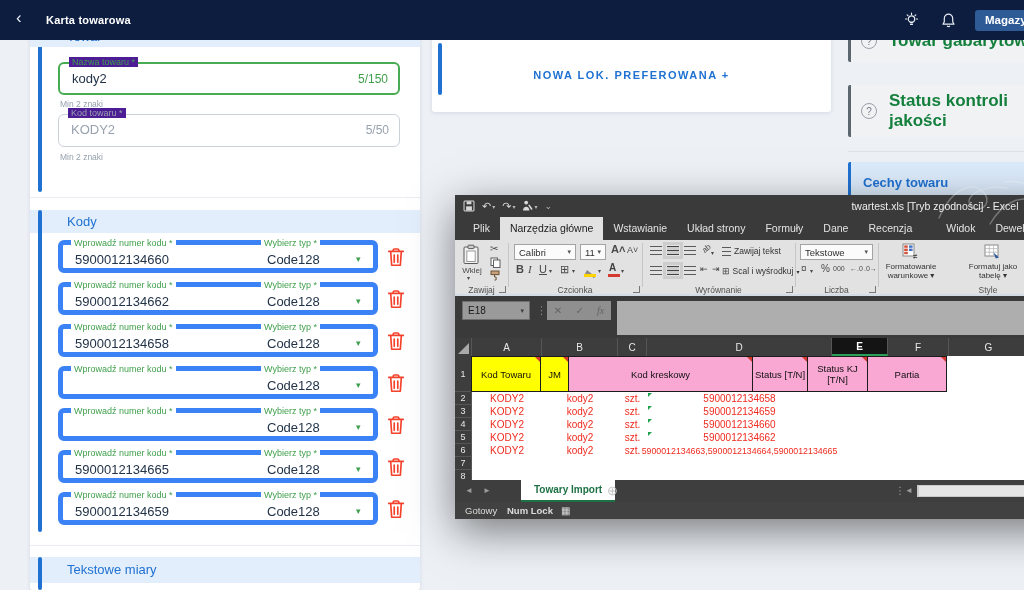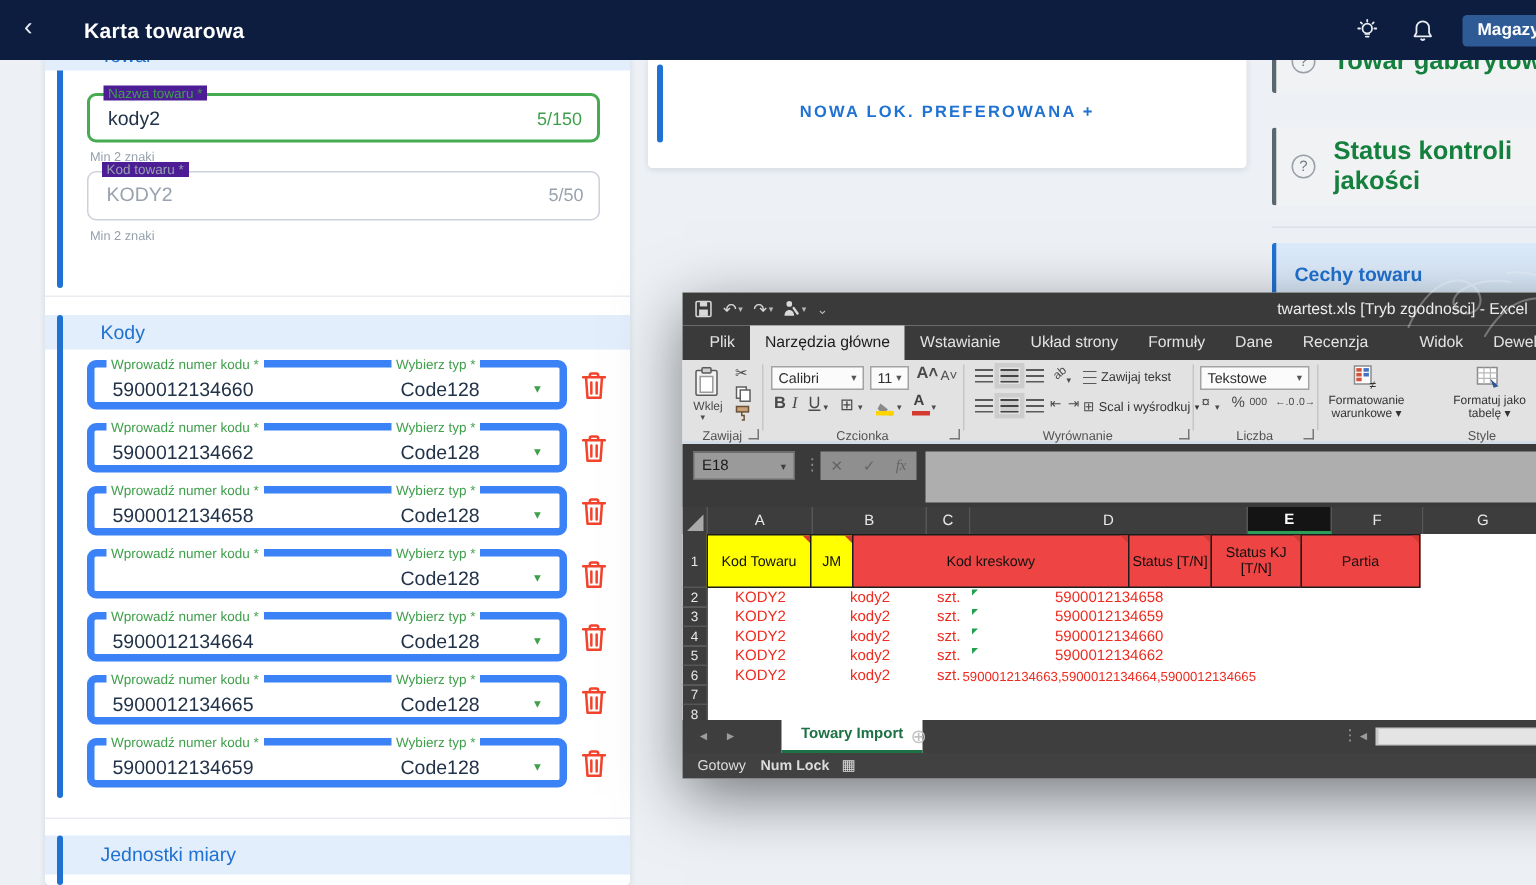--- a/index.html
+++ b/index.html
@@ -3,21 +3,21 @@
 <meta charset="utf-8">
 <style>
   *{margin:0;padding:0;box-sizing:border-box}
   body{background:#d8dce2;font-family:"Liberation Sans",sans-serif}
   #screen{position:relative;width:1024px;height:590px;overflow:hidden;background:#edf1f6}
   .abs{position:absolute}
 
   
   .topbar{position:absolute;left:0;top:0;width:1024px;height:40px;background:#0d1d3f;z-index:40;color:#fff}
   .topbar .back{position:absolute;left:16px;top:8px;font-size:17px;color:#e8ecf3;cursor:pointer}
-  .topbar .title{position:absolute;left:56px;top:0;line-height:40px;font-size:14px;font-weight:bold;letter-spacing:.2px}
+  .topbar .title{position:absolute;left:46px;top:0;line-height:40px;font-size:11px;font-weight:bold;letter-spacing:.2px}
   .topbar .ticon{position:absolute;top:12px;width:17px;height:17px;cursor:pointer}
   .tb-btn{position:absolute;left:975px;top:10px;height:21px;width:70px;background:#2e5b96;border-radius:3px;color:#fff;
           font-size:11.5px;font-weight:bold;line-height:21px;padding-left:10px;white-space:nowrap;overflow:hidden;cursor:pointer}
 
   
   .card{position:absolute;background:#fff;box-shadow:0 1px 4px rgba(33,48,77,.12);border-radius:3px}
   .leftcard{left:30px;top:35px;width:390px;height:555px}
   .band{position:absolute;left:0;width:100%;background:#e2eefb;overflow:hidden}
   .band .bt{margin-left:37px;font-size:13px;font-weight:normal;color:#2072d2;line-height:23px;display:block}
   .accent{position:absolute;left:8px;width:4px;background:#2072d2;border-radius:2px}
@@ -102,21 +102,21 @@
       display:flex;align-items:center;justify-content:center;cursor:pointer}
   .ch.sel{background:#141414;border-bottom:2px solid #2d9e5a;color:#fff;font-weight:bold}
   .corner{width:17px;position:relative;cursor:pointer}
   .corner:after{content:"";position:absolute;right:2px;bottom:2px;border-left:11px solid transparent;border-bottom:11px solid #a9a9a9}
   .w-rh{width:17px;flex:none}.w-A{width:70px;flex:none}.w-B{width:76px;flex:none}.w-C{width:29px;flex:none}
   .w-D{width:185px;flex:none}.w-E{width:56px;flex:none}.w-F{width:61px;flex:none}.w-G{width:80px;flex:none}
   .grow{display:flex}
   .rh{background:#3d3d3d;color:#e8e8e8;font-size:9px;display:flex;align-items:center;justify-content:center;
       border-bottom:1px solid #565656;border-right:1px solid #565656;cursor:pointer}
   .hcell{position:relative;border:1px solid #1c1c1c;margin-left:-1px;font-size:9.5px;color:#101010;
-         display:flex;align-items:center;justify-content:center;text-align:center;background:#ef4444;cursor:cell}
+         display:flex;align-items:center;justify-content:center;text-align:center;background:#f9a8d4;cursor:cell}
   .hcell.yel{background:#ffff00}
   .rtri{position:absolute;right:0;top:0;border-left:5px solid transparent;border-top:5px solid #d43a30}
   .dcell{position:relative;font-size:10px;color:#ef2a1e;display:flex;align-items:center;justify-content:center;cursor:cell;white-space:nowrap}
   .gtri{position:absolute;left:1px;top:1px;border-top:4px solid #21a04e;border-right:4px solid transparent}
   .small-d{font-size:8.8px}
 
   .xl-sheettabs{position:absolute;left:0;top:285px;width:100%;height:22px;background:#3e3e3e}
   .snav{position:absolute;top:0;font-size:8px;color:#9c9c9c;line-height:22px;cursor:pointer}
   .sheet-tab{position:absolute;left:66px;top:0;height:22px;padding:0 13px;background:#fff;color:#1e7145;font-weight:bold;
              font-size:10px;line-height:20px;border-bottom:2px solid #1e7145;cursor:pointer}
@@ -226,21 +226,20 @@
     </div>
     <svg class="trash" style="top:338px" viewBox="0 0 16 18">
       <g fill="none" stroke="#f4432c" stroke-width="1.5" stroke-linecap="round" stroke-linejoin="round">
         <path d="M1.5 4h13M5.5 4V2.8a1 1 0 0 1 1-1h3a1 1 0 0 1 1 1V4M3.2 4l.9 12.4h7.8L12.8 4M6.4 7.2v6.6M9.6 7.2v6.6"></path>
       </g>
     </svg>
 
     <div class="krow" style="top:373px">
       <span class="lab1">Wprowadź numer kodu *</span>
       <span class="lab2">Wybierz typ *</span>
-      <span class="v1">5900012134664</span>
       <span class="v2">Code128</span>
       <span class="car">▾</span>
     </div>
     <svg class="trash" style="top:380px" viewBox="0 0 16 18">
       <g fill="none" stroke="#f4432c" stroke-width="1.5" stroke-linecap="round" stroke-linejoin="round">
         <path d="M1.5 4h13M5.5 4V2.8a1 1 0 0 1 1-1h3a1 1 0 0 1 1 1V4M3.2 4l.9 12.4h7.8L12.8 4M6.4 7.2v6.6M9.6 7.2v6.6"></path>
       </g>
     </svg>
 
     <div class="krow" style="top:415px">
@@ -265,21 +264,21 @@
     </div>
     <svg class="trash" style="top:464px" viewBox="0 0 16 18">
       <g fill="none" stroke="#f4432c" stroke-width="1.5" stroke-linecap="round" stroke-linejoin="round">
         <path d="M1.5 4h13M5.5 4V2.8a1 1 0 0 1 1-1h3a1 1 0 0 1 1 1V4M3.2 4l.9 12.4h7.8L12.8 4M6.4 7.2v6.6M9.6 7.2v6.6"></path>
       </g>
     </svg>
 
     <div class="divider" style="top:510px"></div>
 
     <div class="band" style="top:522px;height:26px">
-      <span class="bt" style="line-height:26px">Jednostki miary</span>
+      <span class="bt" style="line-height:26px">Tekstowe miary</span>
     </div>
     <div class="accent" style="top:522px;height:33px"></div>
   </div>
 
   <div class="card centercard">
     <div class="cbar"></div>
     <div class="loclink">NOWA LOK. PREFEROWANA +</div>
   </div>
 
   <div class="rcard" style="top:20px;height:42px">

